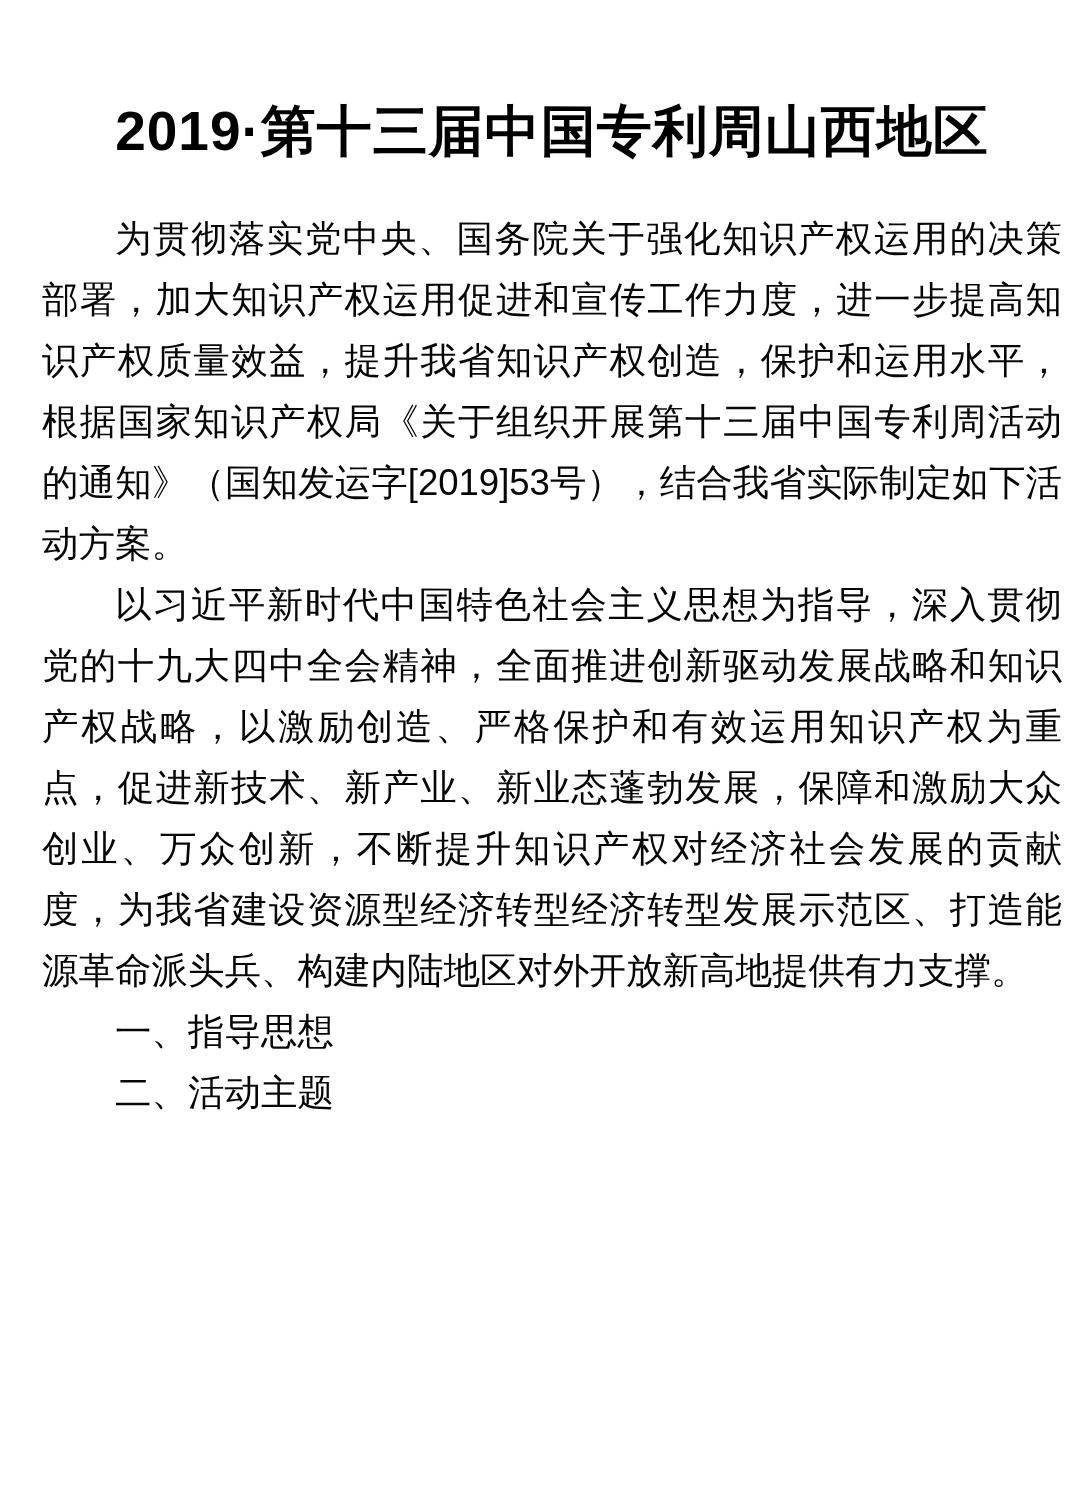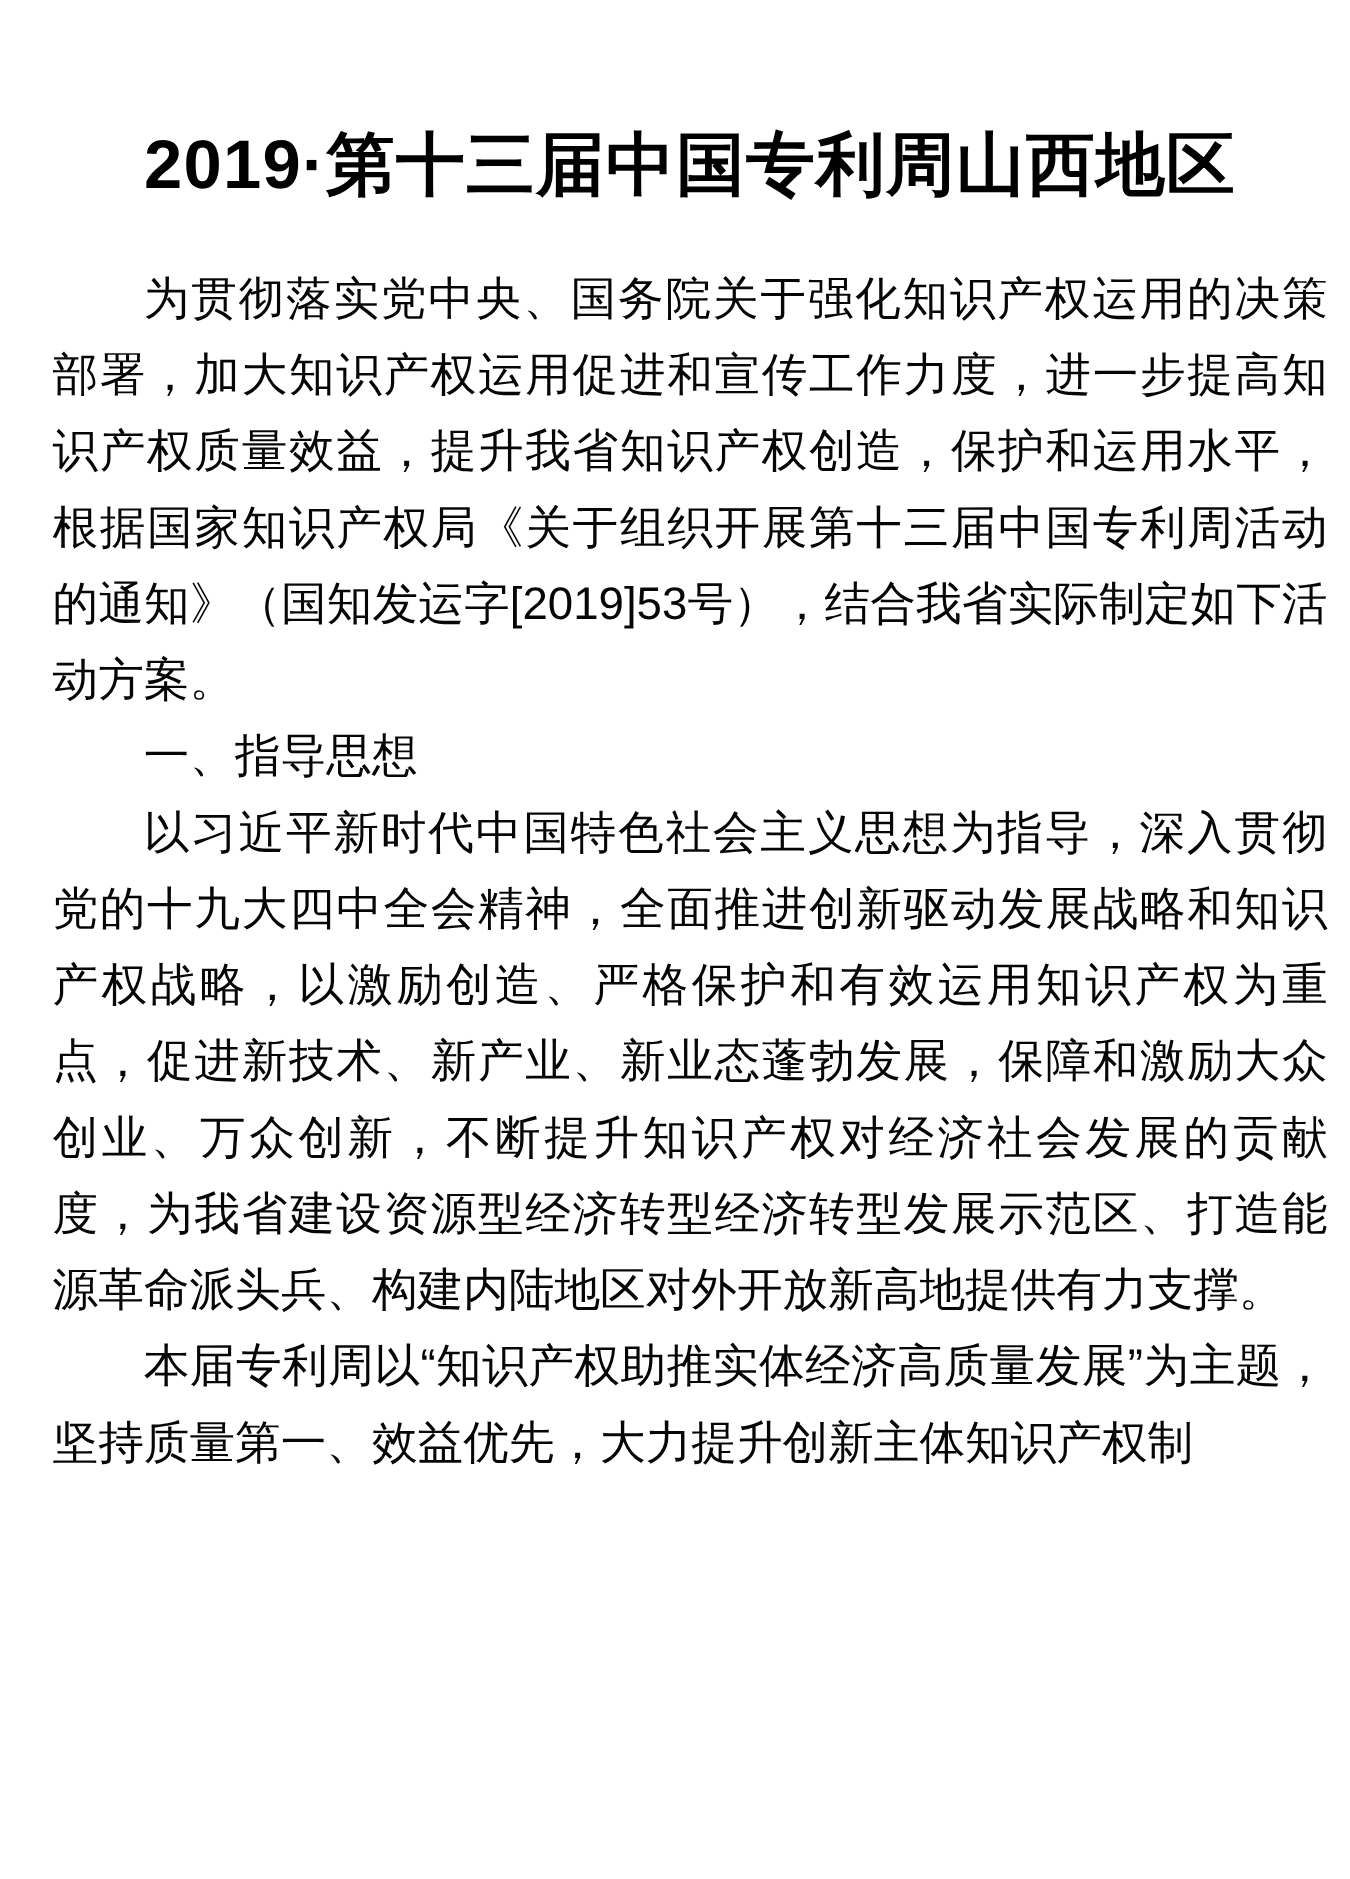--- a/index.html
+++ b/index.html
@@ -52,17 +52,17 @@
 </style>
 </head>
 <body>
 
 <div class="page">
   <h1 class="doc-title">
     <span class="title-line">2019·第十三届中国专利周山西地区</span>
   </h1>
   <div class="doc-body">
       <p class="para">为贯彻落实党中央、国务院关于强化知识产权运用的决策部署，加大知识产权运用促进和宣传工作力度，进一步提高知识产权质量效益，提升我省知识产权创造，保护和运用水平，根据国家知识产权局《关于组织开展第十三届中国专利周活动的通知》（国知发运字[2019]53号），结合我省实际制定如下活动方案。</p>
+      <p class="para">以习近平新时代中国特色社会主义思想为指导，深入贯彻党的十九大四中全会精神，全面推进创新驱动发展战略和知识产权战略，以激励创造、严格保护和有效运用知识产权为重点，促进新技术、新产业、新业态蓬勃发展，保障和激励大众创业、万众创新，不断提升知识产权对经济社会发展的贡献度，为我省建设资源型经济转型经济转型发展示范区、打造能源革命派头兵、构建内陆地区对外开放新高地提供有力支撑。</p>
       <p class="para heading">一、指导思想</p>
-      <p class="para">以习近平新时代中国特色社会主义思想为指导，深入贯彻党的十九大四中全会精神，全面推进创新驱动发展战略和知识产权战略，以激励创造、严格保护和有效运用知识产权为重点，促进新技术、新产业、新业态蓬勃发展，保障和激励大众创业、万众创新，不断提升知识产权对经济社会发展的贡献度，为我省建设资源型经济转型经济转型发展示范区、打造能源革命派头兵、构建内陆地区对外开放新高地提供有力支撑。</p>
-      <p class="para">本届专利周以“知识产权助推实体经济高质量发展”为主题，坚持质量第一、效益优先，大力提升创新主体知识产权制</p>
+      <p class="para heading">二、活动主题</p>
     </div>
 </div>
 
 </body></html>

